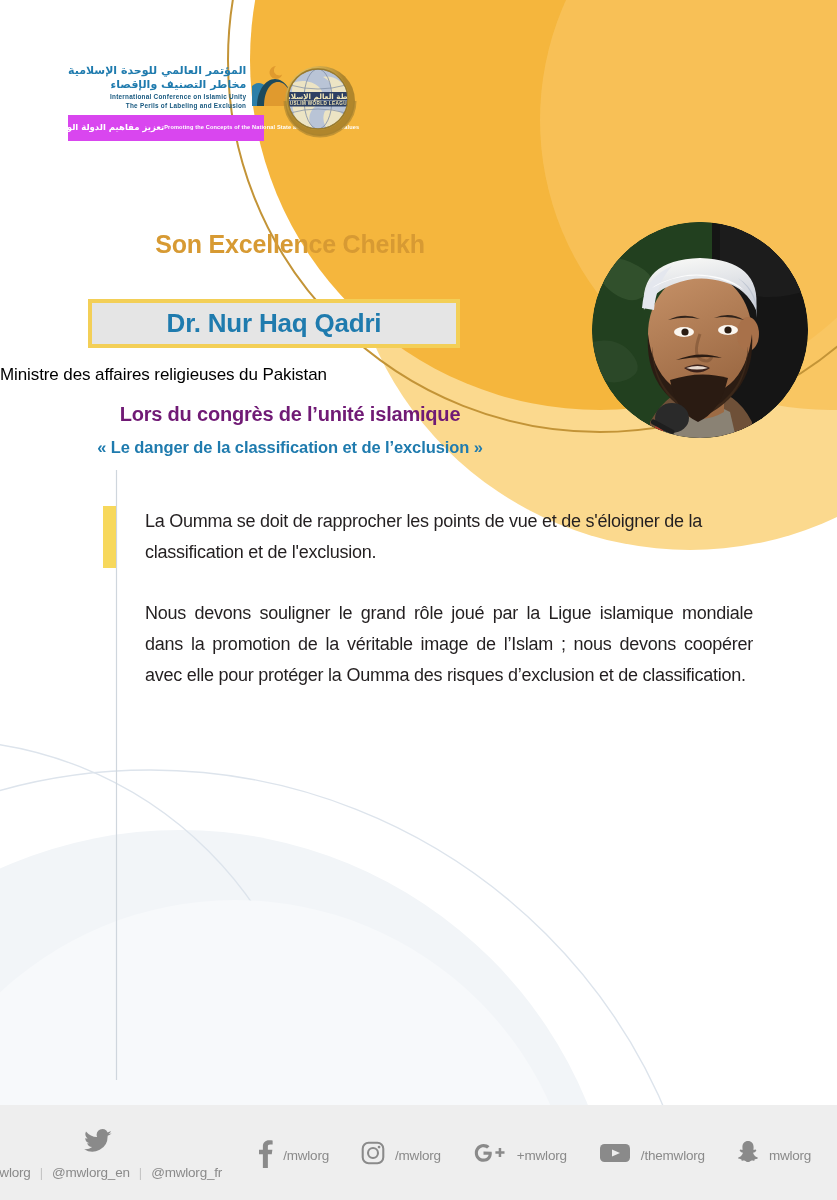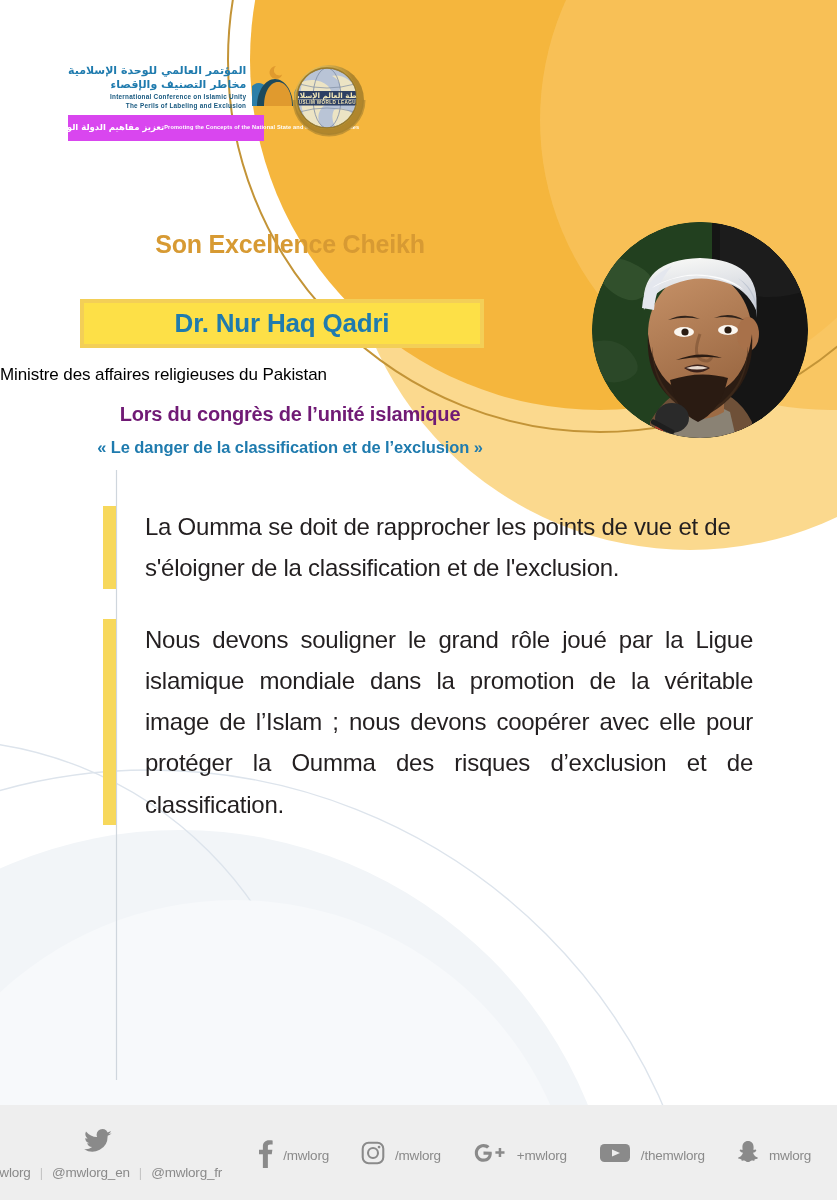--- a/index.html
+++ b/index.html
@@ -11,21 +11,21 @@
     position:relative; overflow:hidden;
     background:#ffffff;
   }
 
   
   #bg-layer { position:absolute; inset:0; width:837px; height:1200px; z-index:0; }
 
   
   .header-logos {
     position:absolute; left:68px; top:60px; z-index:5;
-    display:flex; align-items:center; gap:24px;
+    display:flex; align-items:flex-end; gap:15px;
   }
   .conf-logo { display:flex; flex-direction:column; width:196px; }
   .conf-logo-top { display:flex; align-items:flex-end; gap:6px; }
   .conf-logo-words { display:flex; flex-direction:column; align-items:flex-end; padding-bottom:1px; }
   .conf-ar1 {
     font-family:"DejaVu Sans", sans-serif;
     font-size:11px; font-weight:bold; color:#1F7BAE; line-height:1.25;
     direction:rtl; letter-spacing:0px; white-space:nowrap;
   }
   .conf-ar2 {
@@ -65,22 +65,22 @@
   
   .headline {
     position:absolute; left:0px; top:228px; width:580px; z-index:7;
     text-align:center;
   }
   .headline-l1, .headline-l2 {
     color:#D79A33; font-size:25px; font-weight:bold; line-height:1.32;
     letter-spacing:-0.2px;
   }
   .name-box {
-    position:absolute; left:80px; top:299px; width:404px; height:49px;
-    border:4px solid #F3CF57; background:#fde047; z-index:7;
+    position:absolute; left:88px; top:299px; width:372px; height:49px;
+    border:4px solid #F3CF57; background:#e5e5e5; z-index:7;
     display:flex; align-items:center; justify-content:center;
   }
   .name-text {
     color:#1F7BAE; font-size:26px; font-weight:bold; letter-spacing:-0.2px;
   }
   .subtitle-role {
     position:absolute; left:0px; top:365px; width:580px; z-index:7;
     text-align:left; color:#000000; font-size:17px; letter-spacing:-0.1px;
   }
   .subtitle-event {
@@ -90,25 +90,25 @@
   }
   .subtitle-theme {
     position:absolute; left:0px; top:438px; width:580px; z-index:7;
     text-align:center; color:#1F7BAE; font-size:16.5px; font-weight:bold;
     letter-spacing:-0.1px;
   }
 
   
   .quotes { position:absolute; left:103px; top:506px; width:650px; z-index:7; }
   .quote-item { position:relative; display:flex; margin-bottom:30px; }
-  .quote-item:last-child { margin-bottom:0; }
+  .quote-item:last-child { margin-bottom:0;align-items:flex-end; }
   .quote-bar { width:13px; flex:0 0 13px; background:#F7D85C; }
   .quote-text {
     flex:1; padding-left:29px;
-    font-size:24px; line-height:1.72; color:#231F20;
+    font-size:18px; line-height:1.72; color:#231F20;
     text-align:justify; text-justify:inter-word;
     letter-spacing:-0.25px;
   }
   .quote-text.nojust { text-align:left; }
 
   
   .footer {
     position:absolute; left:0; bottom:0; width:837px; height:95px;
     background:#EEEEEE; z-index:8;
   }

